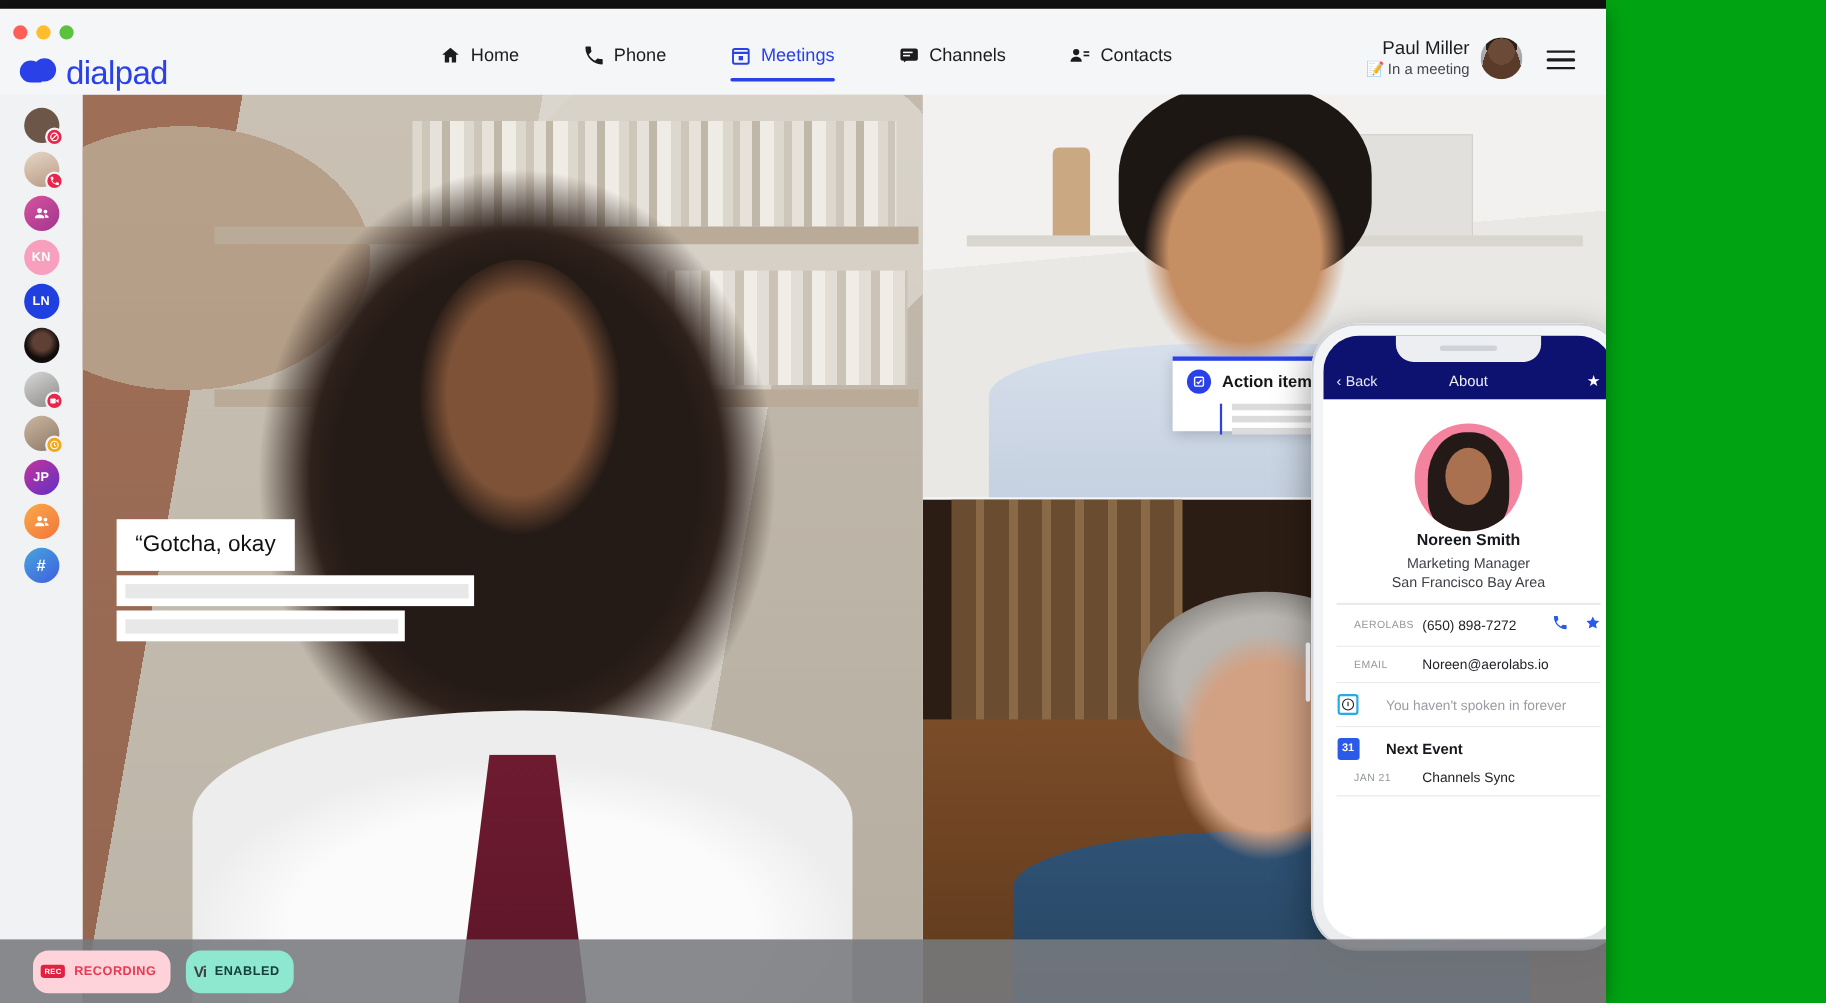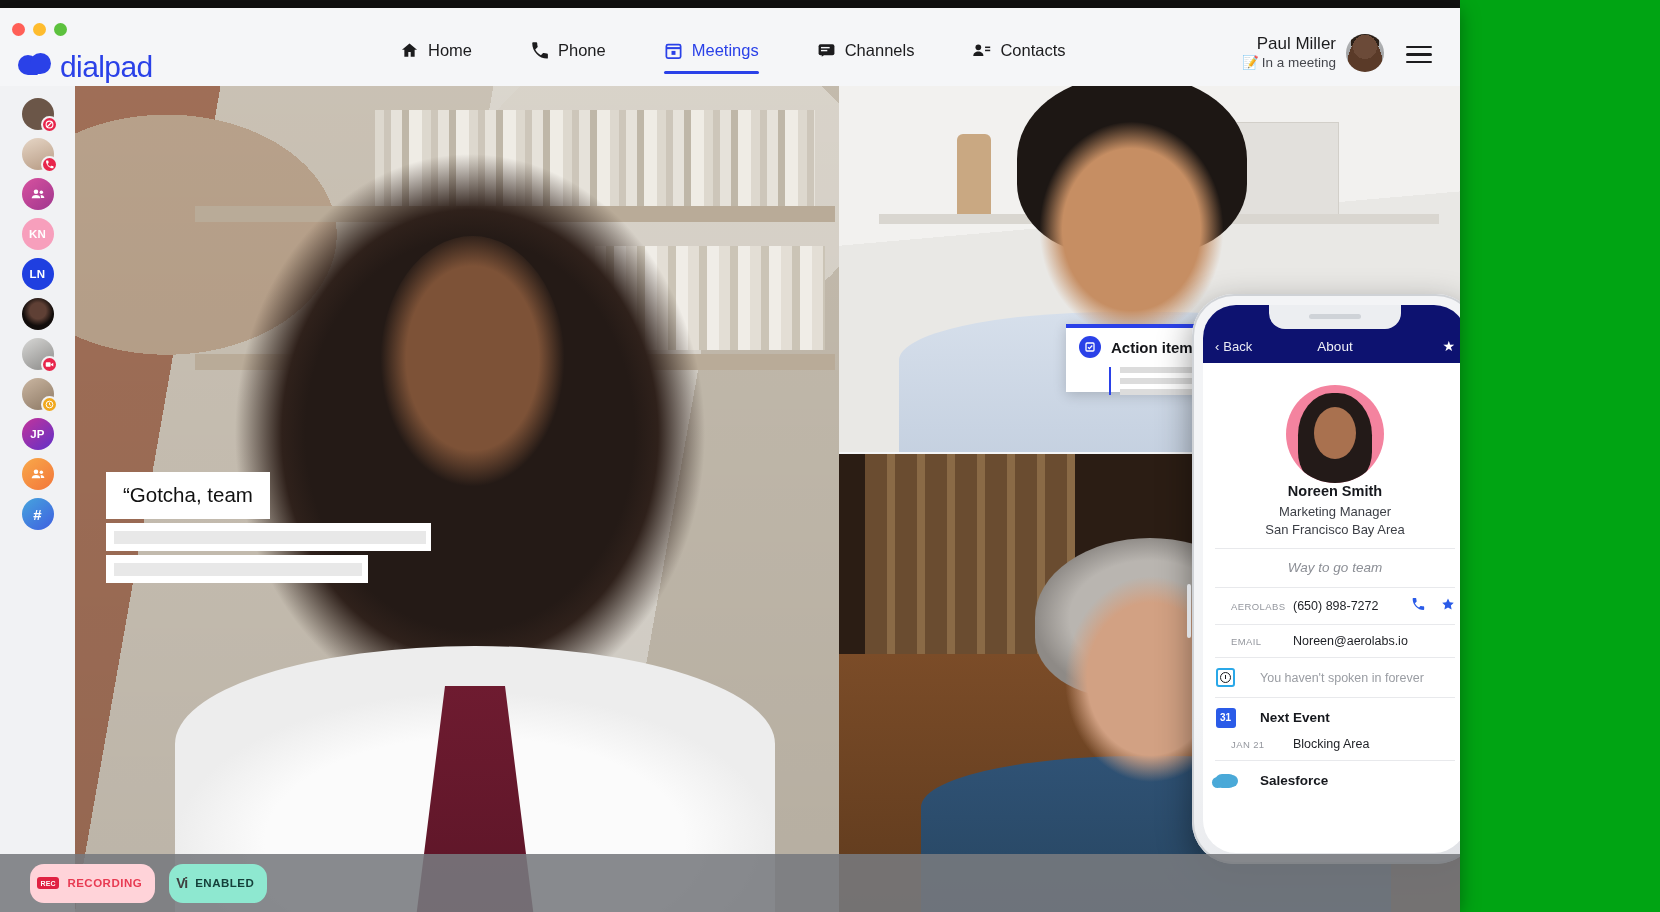--- a/index.html
+++ b/index.html
@@ -535,21 +535,21 @@
       <div class="books"></div>
       <div class="shelf1"></div>
       <div class="books2"></div>
       <div class="shelf2"></div>
       <div class="person-hair"></div>
       <div class="person-body"></div>
       <div class="person-shirt"></div>
       <div class="person-face"></div>
 
       <div id="captions">
-        <div id="caption-quote">“Gotcha, team</div>
+        <div id="caption-quote">“Gotcha, okay</div>
         <div class="caption-line" id="cap-l1">
             <i></i>
           </div>
         <div class="caption-line" id="cap-l2">
             <i></i>
           </div>
       </div>
     </div>
 
     <div class="tile" id="tile-tr">
@@ -607,21 +607,20 @@
       <div id="ph-body">
         <div id="ph-avatar">
             <i class="h"></i>
             <i class="f"></i>
           </div>
         <div id="ph-name">Noreen Smith</div>
         <div id="ph-role">Marketing Manager</div>
         <div id="ph-loc">San Francisco Bay Area</div>
 
         <div class="ph-div"></div>
-        <div id="ph-tagline">Way to go team</div>
         <div class="ph-div"></div>
 
         <div class="ph-row">
           <span class="ph-label">AEROLABS</span>
           <span class="ph-value">(650) 898-7272</span>
           <span class="ph-icons">
             <span>
               <svg viewBox="0 0 24 24" fill="#2a5be8">
                   <path d="M6.6 10.8c1.6 3.1 4 5.6 7.2 7.2l2.4-2.4c.3-.3.8-.4 1.2-.3 1.2.4 2.6.6 4 .6.7 0 1.2.5 1.2 1.2V21c0 .7-.5 1.2-1.2 1.2C11.6 22.2 2.8 13.4 2.8 2.8c0-.7.5-1.2 1.2-1.2H7.9c.7 0 1.2.5 1.2 1.2 0 1.4.2 2.8.6 4 .1.4 0 .9-.3 1.2z"></path>
                 </svg>
@@ -652,30 +651,24 @@
         <div class="ph-div"></div>
 
         <div class="ph-row">
           <span class="ph-icon-box">
             <span id="ph-cal-ico">31</span>
           </span>
           <span class="ph-strong">Next Event</span>
         </div>
         <div class="ph-row" style="padding-top:0">
           <span class="ph-label">JAN 21</span>
-          <span class="ph-value">Blocking Area</span>
+          <span class="ph-value">Channels Sync</span>
         </div>
         <div class="ph-div"></div>
 
-        <div class="ph-row">
-          <span class="ph-icon-box">
-            <span id="ph-sf-ico"></span>
-          </span>
-          <span class="ph-strong">Salesforce</span>
-        </div>
       </div>
     </div>
   </div>
 
   <div id="bottombar">
     <div class="pill" id="pill-rec">
       <span id="rec-chip">REC</span>
       <span>RECORDING</span>
     </div>
     <div class="pill" id="pill-vi">

